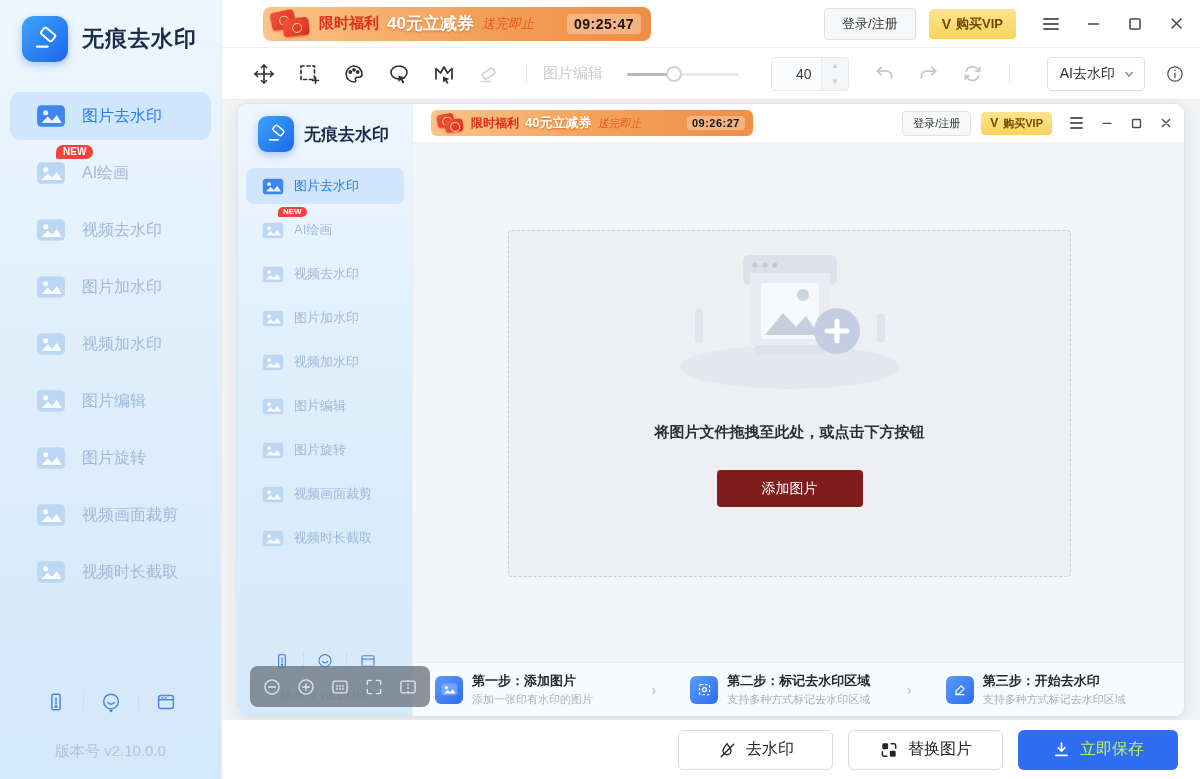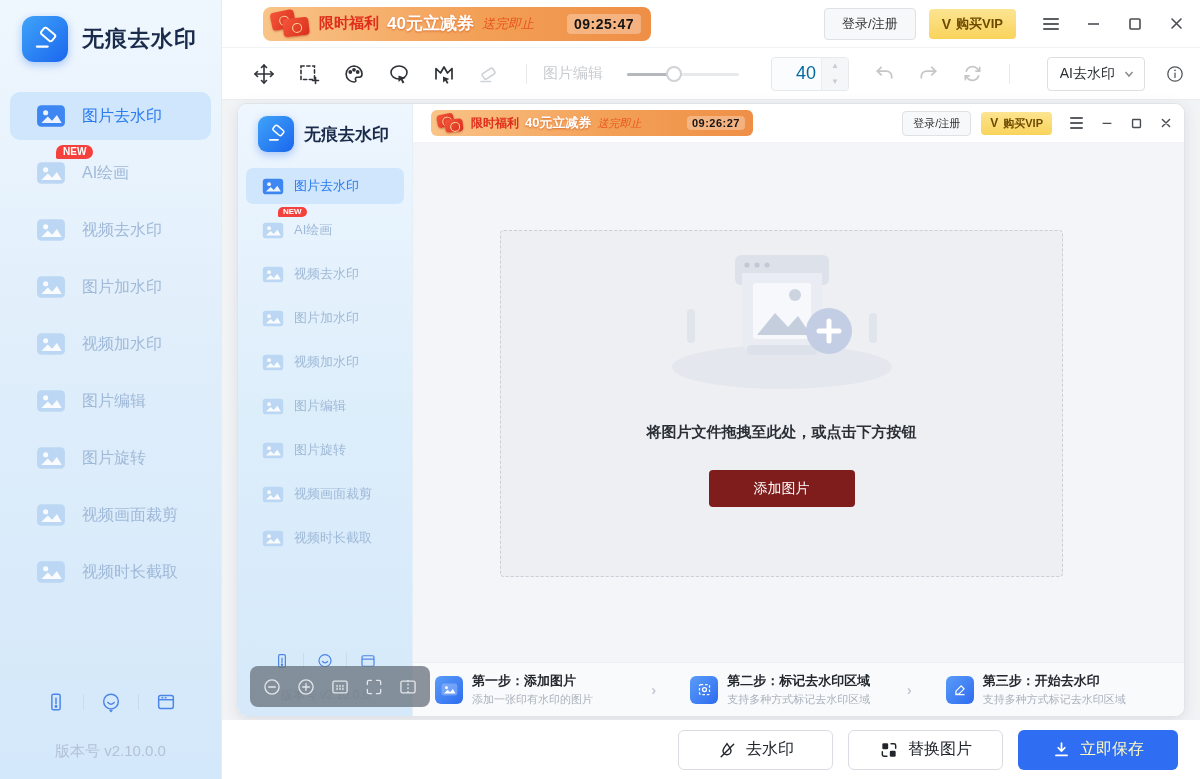--- a/index.html
+++ b/index.html
@@ -64,21 +64,21 @@
   .tool.disabled{color:#cfd2d6;cursor:default;}
   .vdiv{width:1px;height:20px;background:#e7e8ea;margin:0 16px 0 4px;flex-shrink:0;}
   .brush-label{color:#c9ccd0;font-size:15px;margin-right:24px;white-space:nowrap;}
   .slider{width:112px;height:16px;position:relative;margin-right:32px;flex-shrink:0;cursor:pointer;}
   .slider .track{position:absolute;left:0;right:0;top:7px;height:3px;border-radius:2px;background:#e8e9eb;}
   .slider .fill{position:absolute;left:0;top:7px;height:3px;width:42%;border-radius:2px;background:#b4b7bb;}
   .slider .handle{position:absolute;left:42%;top:0;width:16px;height:16px;margin-left:-8px;border-radius:50%;
     background:#fff;border:2px solid #cfd2d6;box-sizing:border-box;}
   .num-input{width:78px;height:34px;border:1px solid #e7e9ec;background:#fbfcfd;border-radius:4px;display:flex;
     box-sizing:border-box;overflow:hidden;flex-shrink:0;}
-  .num-val{flex:1;display:flex;align-items:center;padding-left:24px;color:#0369a1;font-size:18px;}
+  .num-val{flex:1;display:flex;align-items:center;padding-left:24px;color:#404040;font-size:14px;}
   .spin{width:26px;border-left:1px solid #eceef0;background:#f5f6f8;display:flex;flex-direction:column;}
   .spin span{flex:1;display:flex;align-items:center;justify-content:center;color:#c9cdd2;font-size:8px;cursor:pointer;}
   .right-tools{margin-left:auto;display:flex;align-items:center;gap:21px;}
   .rt-ic{width:23px;height:23px;color:#c4c6c9;cursor:pointer;}
   .mode-select{height:34px;border:1px solid #dcdee1;border-radius:4px;display:flex;align-items:center;
     padding:0 9px 0 12px;gap:8px;font-size:14px;color:#2b2e33;background:#fff;cursor:pointer;box-sizing:border-box;white-space:nowrap;}
   .mode-chev{color:#8a8d91;}
   .info-ic{width:18px;height:18px;color:#515457;cursor:pointer;}
 
   
@@ -108,21 +108,21 @@
   .promo.sm .promo-offer{font-size:13px;}
   .promo.sm .promo-note{font-size:11px;}
   .promo.sm .promo-timer{font-size:11px;padding:1px 5px;}
   .iw-actions{margin-left:auto;display:flex;align-items:center;gap:10px;padding-right:12px;}
   .iw-actions .btn-login{padding:4px 10px;font-size:11px;}
   .iw-actions .btn-vip{padding:4px 9px;font-size:11px;}
   .iw-actions .vip-v{font-size:12px;}
   .iw-actions .win-ctrl{gap:18px;margin-left:8px;}
   .iw-actions .hamb i{width:13px;}
   .iw-main{flex:1;background:#f3f5f9;position:relative;}
-  .dropzone{position:absolute;left:87px;top:87px;width:563px;height:347px;background:#edeff3;
+  .dropzone{position:absolute;left:95px;top:87px;width:563px;height:347px;background:#edeff3;
     border:1px dashed #c9ced7;border-radius:4px;text-align:center;box-sizing:border-box;}
   .dz-illu{margin:18px auto 0;width:250px;height:140px;position:relative;}
   .dz-title{margin-top:34px;font-size:15px;font-weight:bold;color:#2a2f36;}
   .dz-btn{margin:28px auto 0;width:146px;height:37px;background:#7f1d1d;color:#fff;border-radius:4px;
     font-size:14px;display:flex;align-items:center;justify-content:center;cursor:pointer;}
   .dz-formats{margin-top:14px;color:#a4adb8;font-size:12px;}
   .iw-steps{height:54px;flex-shrink:0;background:#f9fafc;border-top:1px solid #eef0f3;display:flex;
     align-items:center;padding:0 22px;box-sizing:border-box;}
   .step{display:flex;align-items:center;gap:9px;width:252px;cursor:default;}
   .step-icon{width:28px;height:28px;border-radius:6px;background:linear-gradient(135deg,#5a9cf8,#2e6cf0);
@@ -135,21 +135,21 @@
   
   .zoom-bar{position:absolute;left:28px;top:566px;width:180px;height:41px;background:rgba(108,117,128,.78);
     border-radius:8px;display:flex;align-items:center;justify-content:center;gap:14px;}
   .zoom-bar svg{width:20px;height:20px;color:#e2e6ea;cursor:pointer;}
 
   
   .bottombar{position:absolute;left:222px;top:720px;width:978px;height:59px;background:#fff;box-sizing:border-box;
     display:flex;align-items:center;justify-content:flex-end;gap:15px;padding-right:22px;}
   .btn-secondary{height:40px;min-width:155px;border:1px solid #d9dde2;border-radius:6px;background:#fff;
     display:flex;align-items:center;justify-content:center;gap:9px;font-size:16px;color:#22262c;cursor:pointer;box-sizing:border-box;}
-  .btn-primary{height:40px;min-width:160px;border:none;border-radius:6px;background:#2f6df2;color:#fef9c3;
+  .btn-primary{height:40px;min-width:160px;border:none;border-radius:6px;background:#2f6df2;color:#bef264;
     display:flex;align-items:center;justify-content:center;gap:9px;font-size:16px;cursor:pointer;box-sizing:border-box;}
 </style>
 </head>
 <body>
 
 <div class="sidebar">
   <div class="logo-row">
     <span class="logo-badge">
       <svg width="26" height="26" viewBox="0 0 24 24">
           <rect x="8" y="3.5" width="13" height="7.5" rx="2" transform="rotate(40 14 8)" fill="none" stroke="#fff" stroke-width="1.8"></rect>

